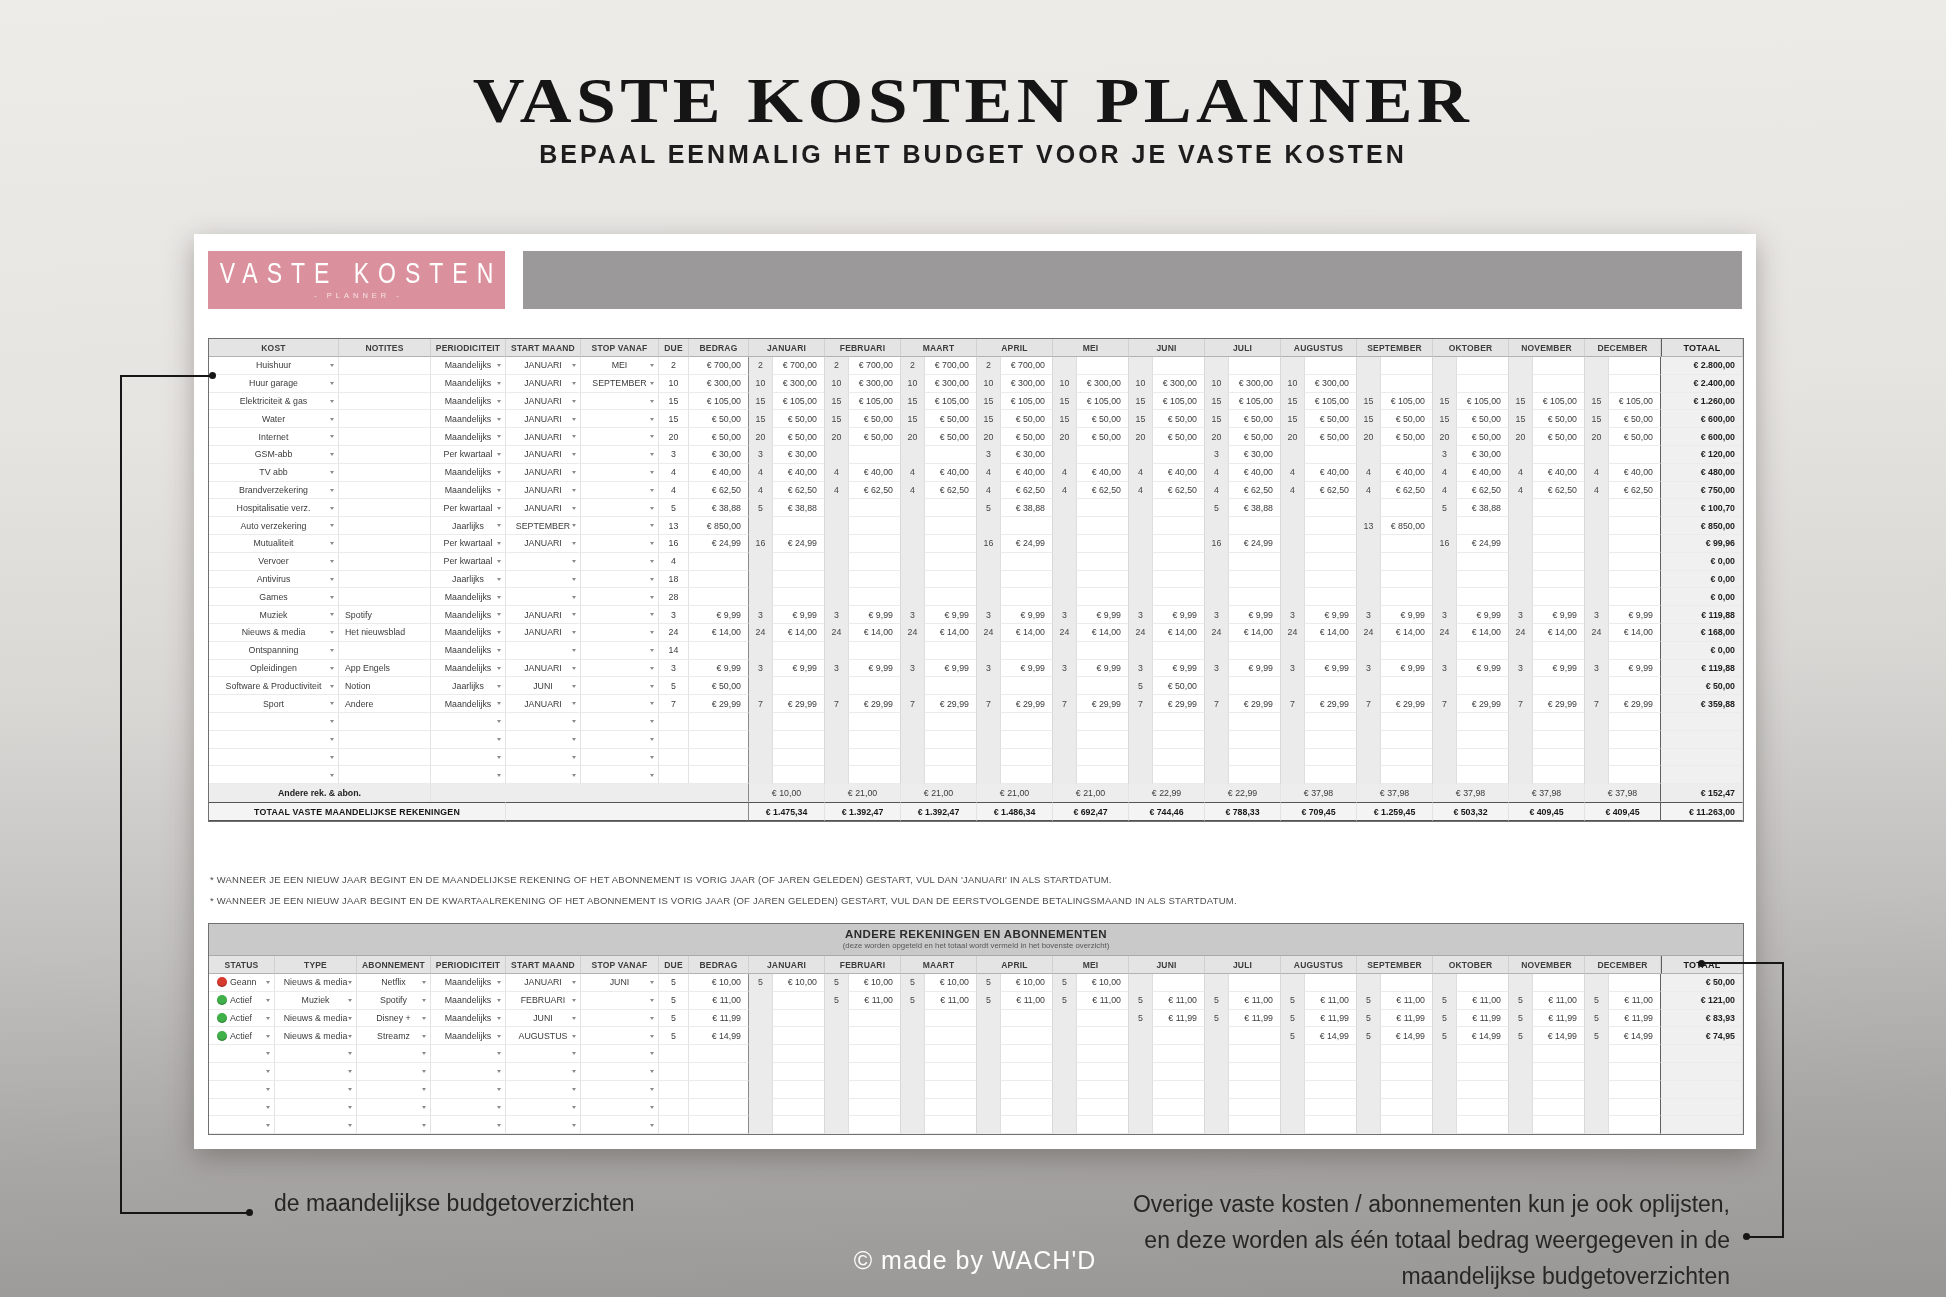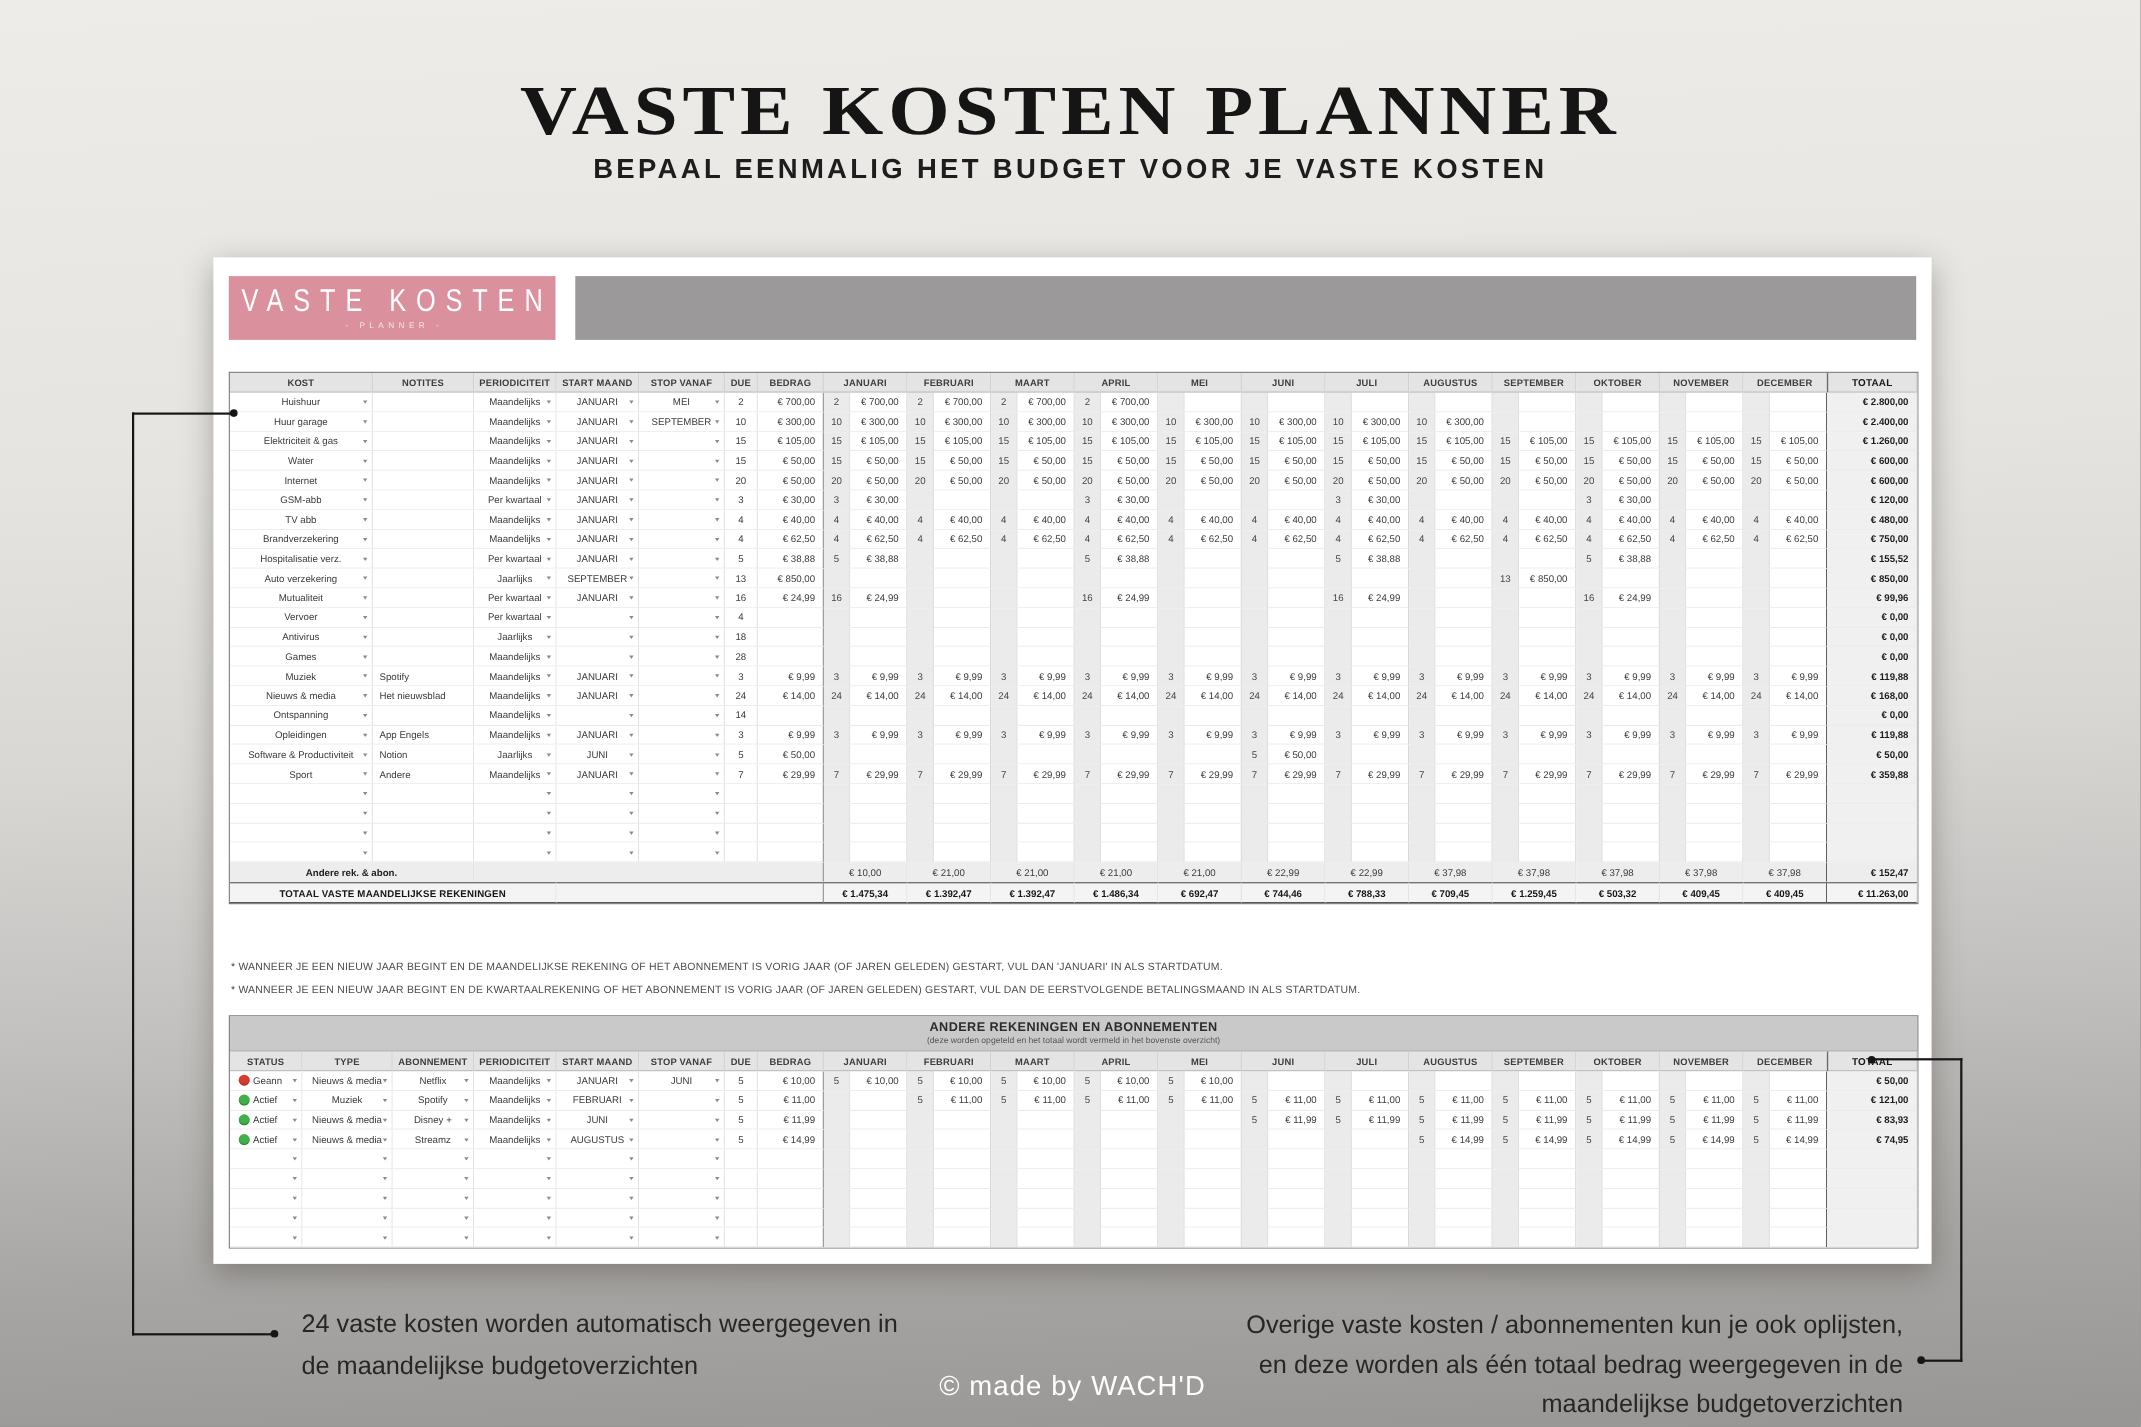--- a/index.html
+++ b/index.html
@@ -412,21 +412,21 @@
             <div class="cell day-cell" style="width: 24px;"></div>
             <div class="cell amt month-amt" style="width: 52px;"></div>
             <div class="cell day-cell" style="width: 24px;"></div>
             <div class="cell amt month-amt" style="width: 52px;"></div>
             <div class="cell day-cell" style="width: 24px;">5</div>
             <div class="cell amt month-amt" style="width: 52px;">€ 38,88</div>
             <div class="cell day-cell" style="width: 24px;"></div>
             <div class="cell amt month-amt" style="width: 52px;"></div>
             <div class="cell day-cell" style="width: 24px;"></div>
             <div class="cell amt month-amt last-month" style="width: 52px;"></div>
-            <div class="cell tot-cell" style="width: 82px;">€ 155,52</div>
+            <div class="cell tot-cell" style="width: 82px;">€ 100,70</div>
           </div>
           <div class="t-row">
             <div class="cell " style="width: 130px;">Auto verzekering<span class="dd"></span></div>
             <div class="cell al" style="width: 92px;"></div>
             <div class="cell " style="width: 75px;">Jaarlijks<span class="dd"></span></div>
             <div class="cell " style="width: 75px;">SEPTEMBER<span class="dd"></span></div>
             <div class="cell " style="width: 78px;">
               <span class="dd"></span>
             </div>
             <div class="cell" style="width: 30px;">13</div>
@@ -1453,21 +1453,20 @@
   <div class="conn" style="left:120px;top:1212px;width:128px;height:2px;"></div>
   <div class="dot" style="left:246px;top:1209px;"></div>
 
   <div class="dot" style="left:1698px;top:960px;"></div>
   <div class="conn" style="left:1703px;top:962px;width:81px;height:2px;"></div>
   <div class="conn" style="left:1782px;top:962px;width:2px;height:276px;"></div>
   <div class="conn" style="left:1748px;top:1236px;width:36px;height:2px;"></div>
   <div class="dot" style="left:1743px;top:1233px;"></div>
 
   <div class="anno" style="left:274px;top:1184px;">
-    <div>24 vaste kosten worden automatisch weergegeven in</div>
     <div>de maandelijkse budgetoverzichten</div>
   </div>
   <div class="anno right" style="right:216px;top:1186px;">
     <div>Overige vaste kosten / abonnementen kun je ook oplijsten,</div>
     <div>en deze worden als één totaal bedrag weergegeven in de</div>
     <div>maandelijkse budgetoverzichten</div>
   </div>
 
   <div class="copyright">© made by WACH'D</div>
 </div>

